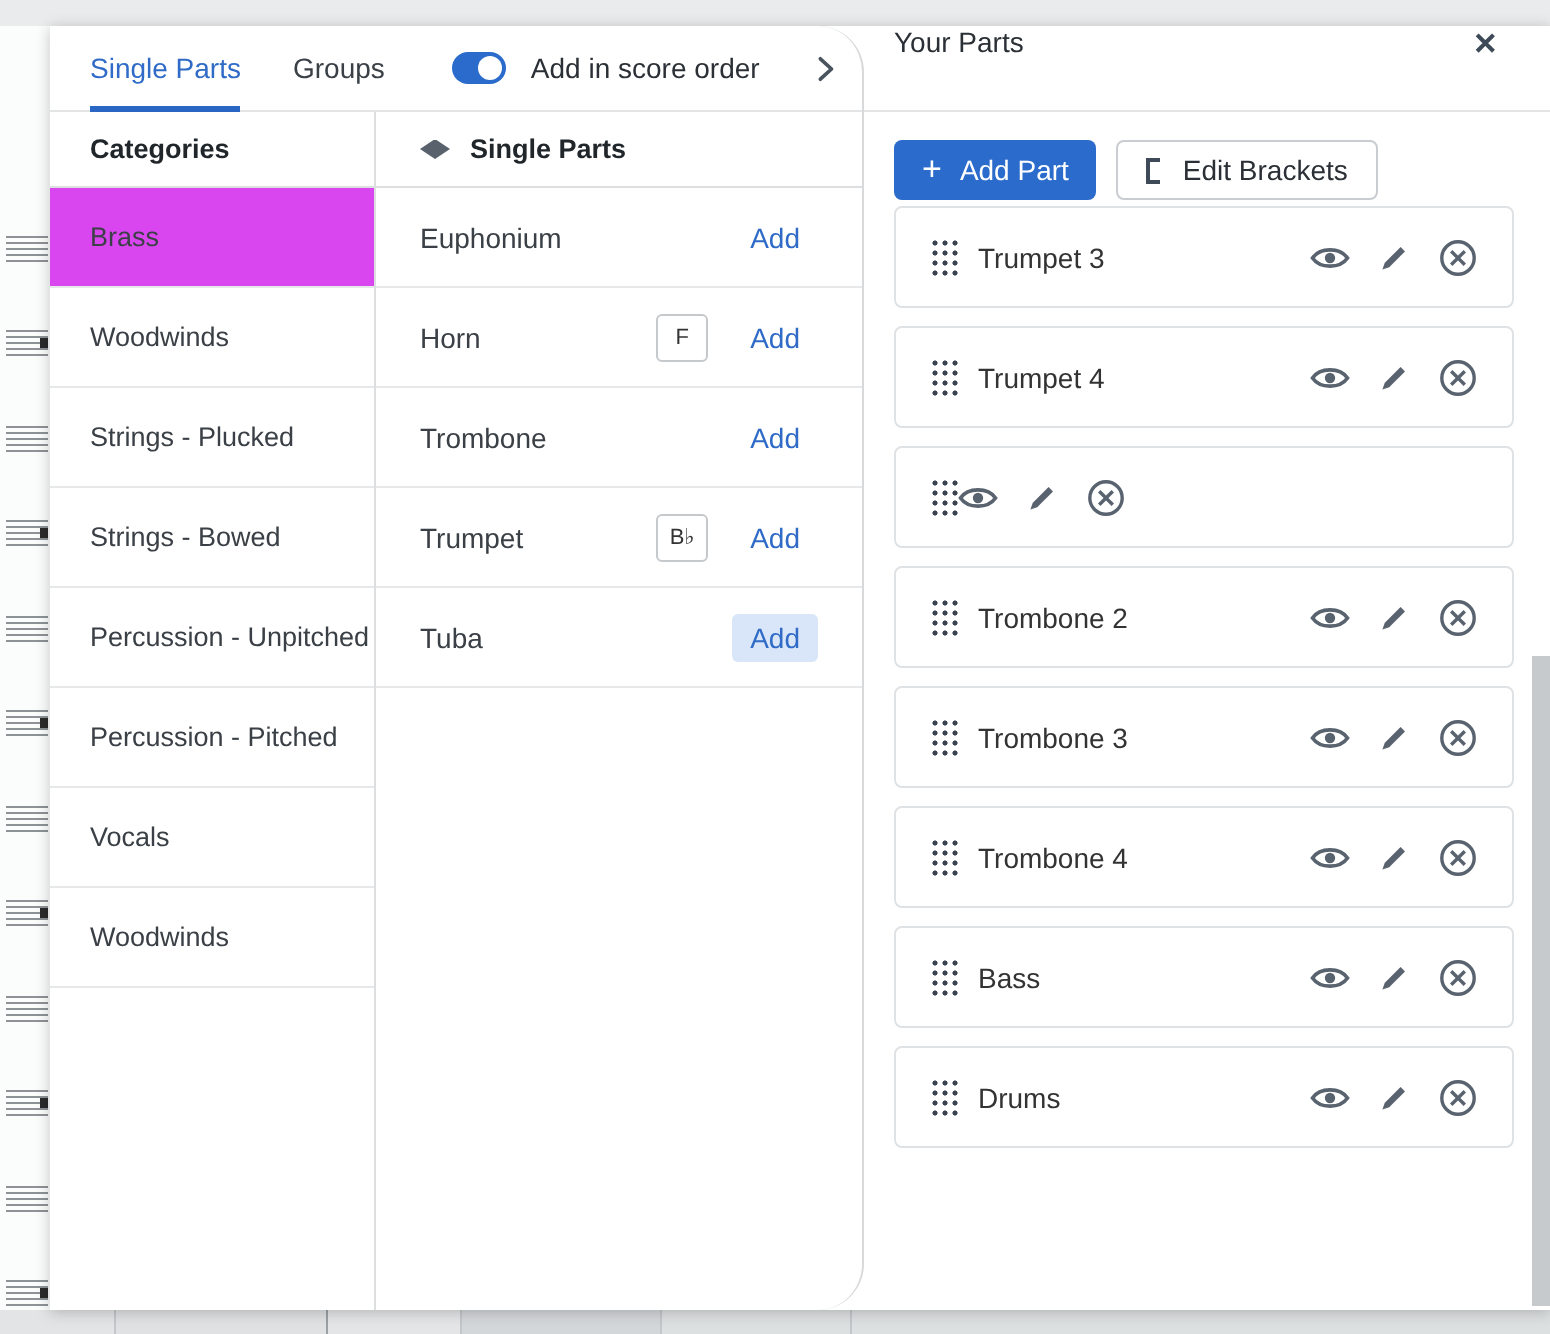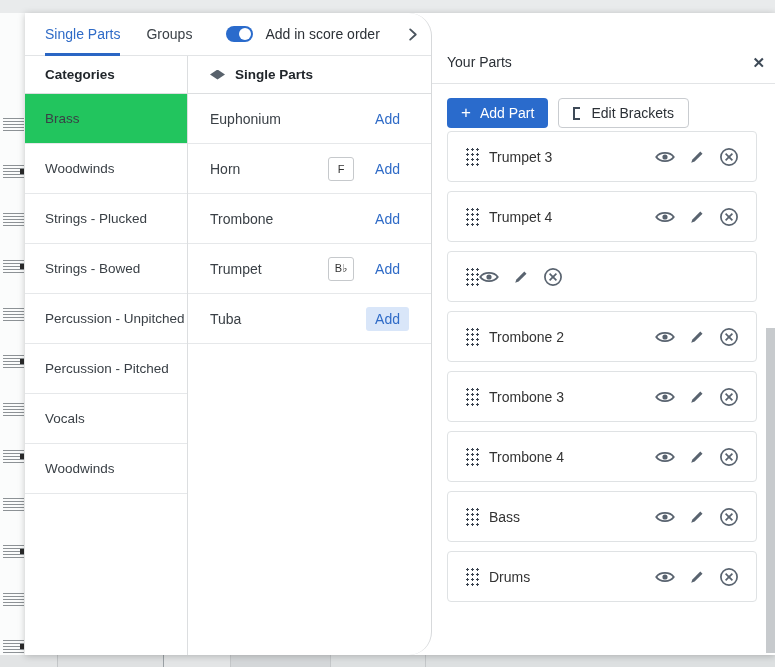--- a/index.html
+++ b/index.html
@@ -36,34 +36,34 @@
   .toggle-wrap { display:flex; align-items:center; margin-left:34px; cursor:pointer; }
   .toggle { width:27px; height:16px; border-radius:9px; background:#2a6bcc; position:relative; flex:0 0 27px; }
   .toggle-knob { position:absolute; right:2px; top:2px; width:12px; height:12px; border-radius:50%; background:#fff; }
   .toggle-label { margin-left:12px; font-size:14px; color:#2b3036; white-space:nowrap; }
   .chev-right { margin-left:auto; margin-right:12px; display:flex; align-items:center; cursor:pointer; }
 
   .columns { display:flex; flex:1; min-height:0; }
   .cat-col { width:163px; flex:0 0 163px; border-right:1px solid #dcdee0;text-align:center; }
   .col-header { height:38px; display:flex; align-items:center; font-weight:bold; font-size:13.5px; color:#21262b; border-bottom:1px solid #dcdee0; padding-left:20px; }
   .cat-item { height:50px; display:flex; align-items:center; padding-left:20px; font-size:13.5px; color:#3a4046; border-bottom:1px solid #e6e8ea; cursor:pointer; }
-  .cat-item.selected { background:#22c55e; }
+  .cat-item.selected { background:#d946ef; }
 
   .sp-col { flex:1; display:flex; flex-direction:column; }
   .sp-col .col-header { padding-left:22px; }
   .diamond { width:15px; height:10px; background:#59626c; clip-path:polygon(50% 0,100% 50%,50% 100%,0 50%); margin-right:10px; }
   .sp-row { height:50px; display:flex; align-items:center; padding:0 22px; border-bottom:1px solid #e6e8ea; font-size:14px; color:#3a4046; }
   .sp-name { flex:1; }
   .sp-badge { min-width:26px; height:24px; border:1px solid #c6c9cc; border-radius:3px; display:flex; align-items:center; justify-content:center; font-size:11px; color:#333; margin-right:12px; background:#fff; cursor:pointer; padding:0 4px; }
   .sp-add { color:#2f6bc7; font-size:14px; padding:4px 9px; border-radius:3px; cursor:pointer; }
   .sp-add.highlight { background:#d9e6f9; }
 
   
   .right-section { flex:1; display:flex; flex-direction:column; position:relative; min-width:0; }
-  .rp-header { height:43px; flex:0 0 43px; border-bottom:1px solid #e2e4e6; display:flex; align-items:center; padding:0 8px 0 15px; font-size:14px; color:#2b3036;margin-top:28px; }
+  .rp-header { height:43px; flex:0 0 43px; border-bottom:1px solid #e2e4e6; display:flex; padding:0 24px 0 15px; font-size:14px; color:#2b3036; }
   .close-x { margin-left:auto; color:#3e4a57; font-size:15px; font-weight:bold; cursor:pointer; line-height:1; padding:2px; }
 
   .rp-buttons { display:flex; gap:10px; padding:14px 0 0 15px; }
   .btn { height:30px; display:inline-flex; align-items:center; border-radius:4px; font-size:14px; cursor:pointer; }
   .btn-add-part { background:#2a6bcc; color:#fff; padding:0 14px; gap:9px; }
   .btn-add-part .plus { font-size:17px; line-height:1; margin-top:-2px; }
   .btn-edit-brackets { background:#fff; border:1px solid #c9ccd0; color:#2b3036; padding:0 14px; gap:11px; }
   .bracket-icon { width:7px; height:13px; border-left:2px solid #3e4a57; border-top:2px solid #3e4a57; border-bottom:2px solid #3e4a57; }
 
   .parts-list { margin:3px 18px 0 15px; display:flex; flex-direction:column; gap:9px; }

